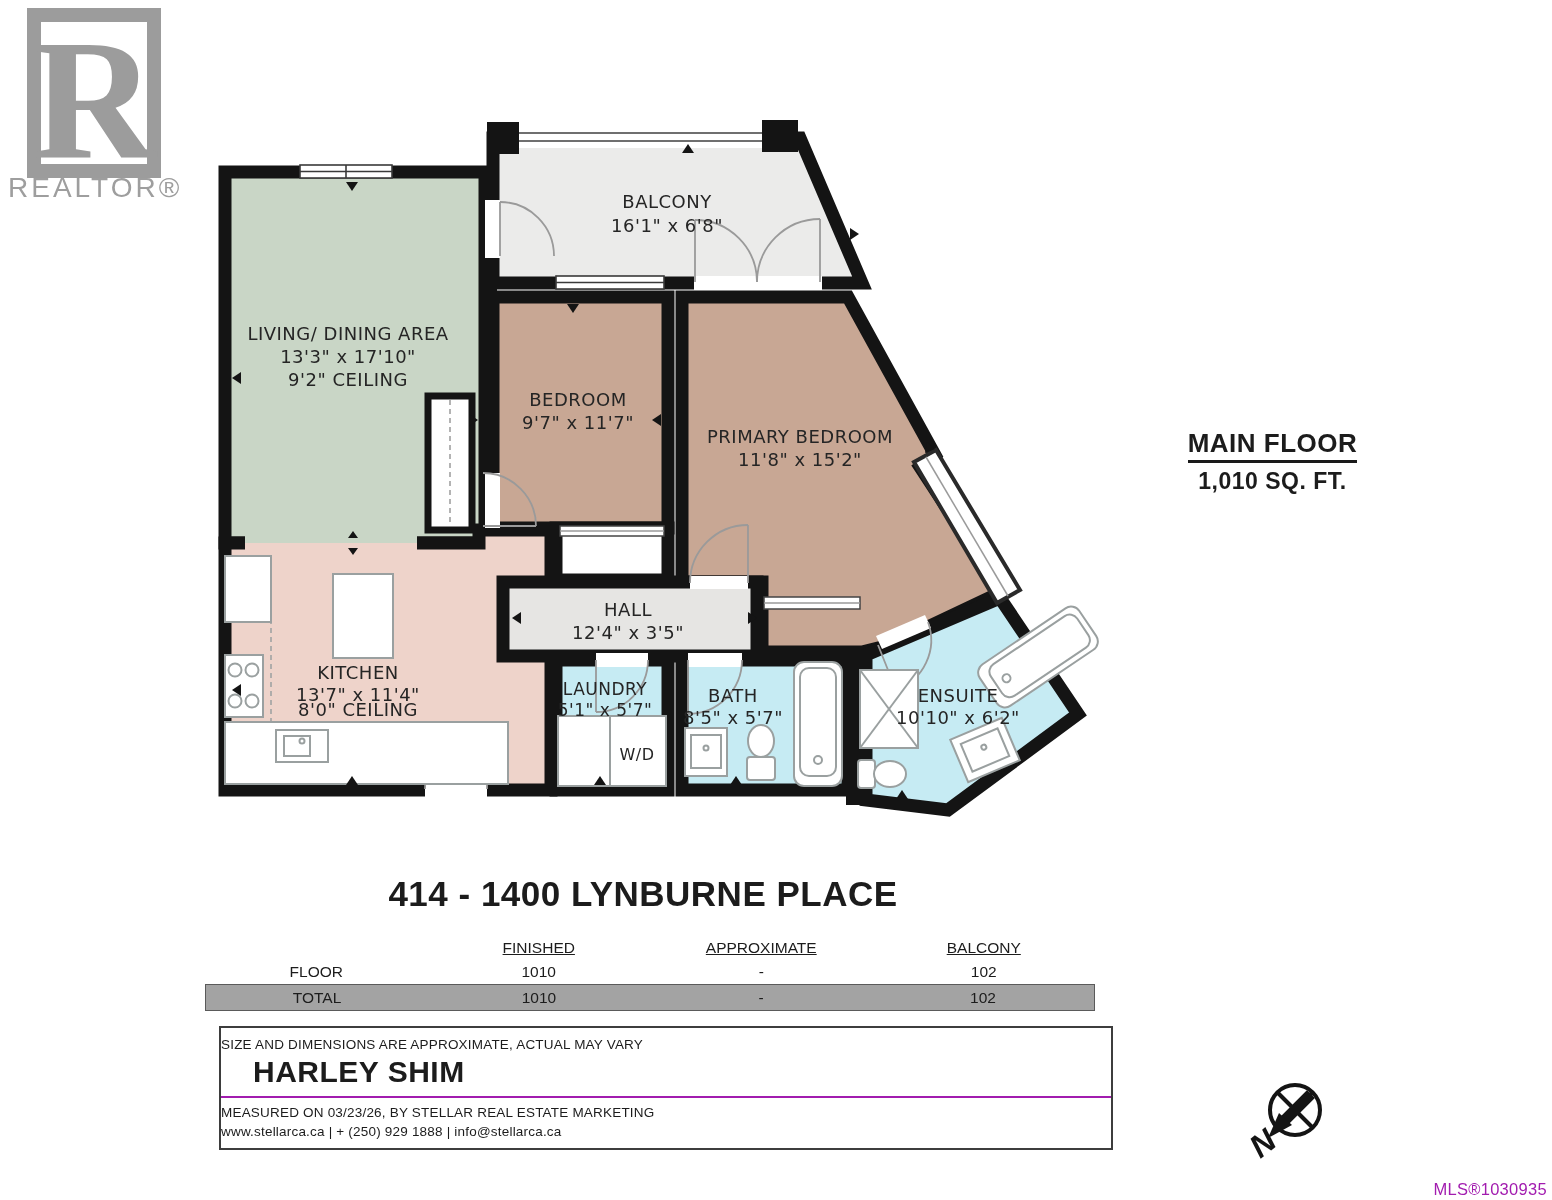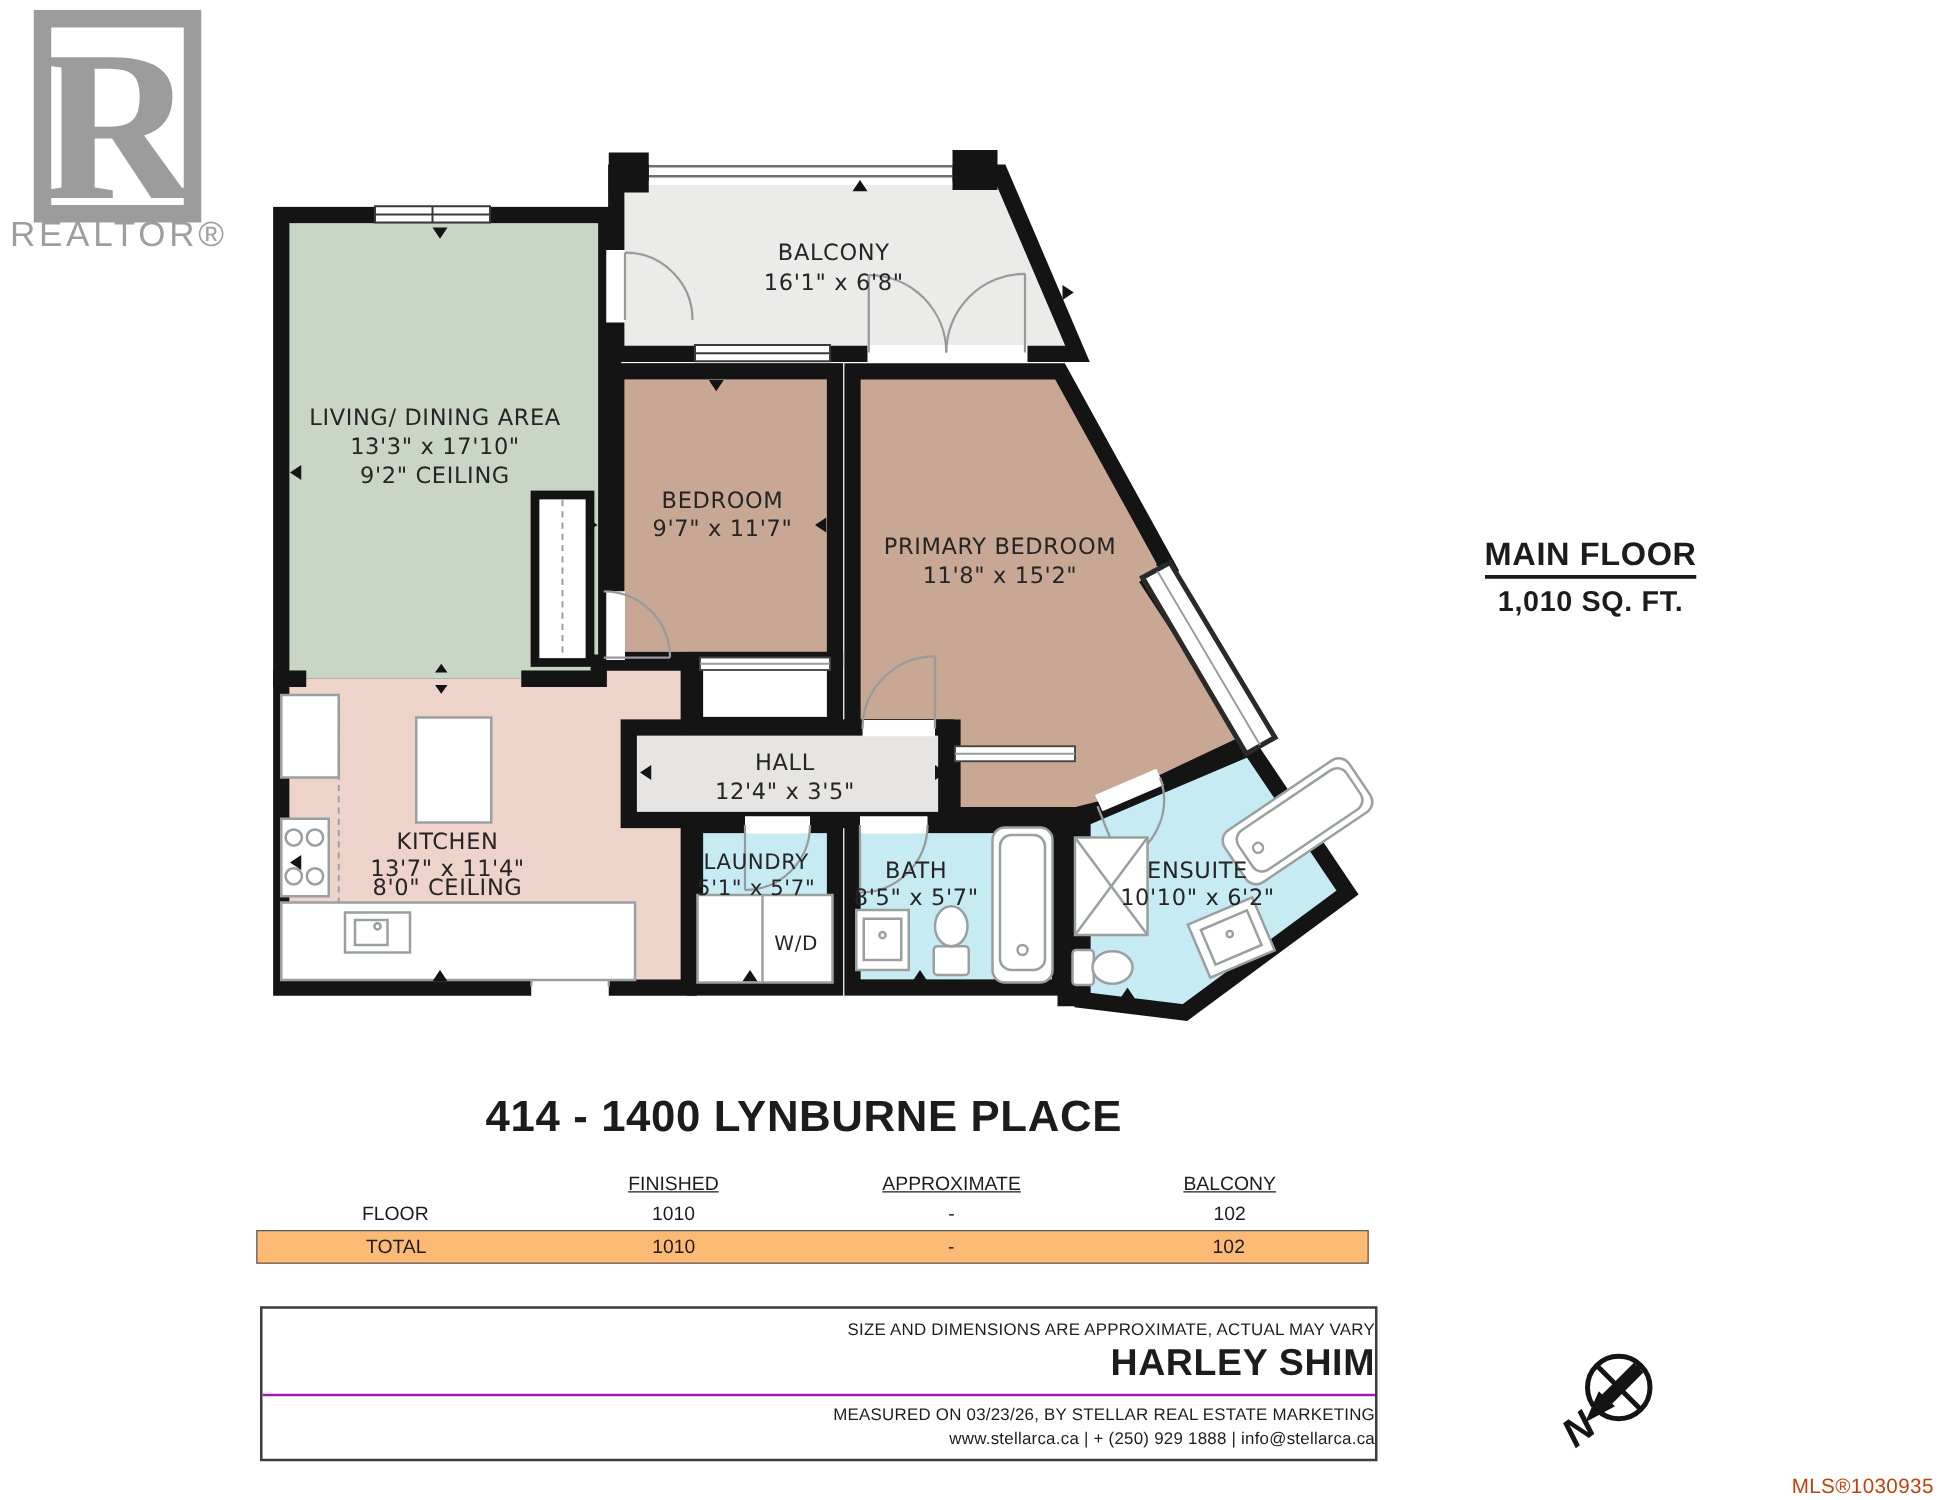--- a/index.html
+++ b/index.html
@@ -15,30 +15,30 @@
   .floor-summary .fs-area{font-size:23px;font-weight:bold;margin-top:5px;letter-spacing:.5px;}
   
   .plan-title{left:198px;top:874px;width:890px;text-align:center;
       font-size:35px;font-weight:bold;letter-spacing:.5px;}
   
   .area-table{left:205px;top:936px;width:890px;font-size:15.5px;}
   .tbl-row{display:grid;grid-template-columns:1fr 1fr 1fr 1fr;align-items:center;}
   .tbl-row div{text-align:center;}
   .tbl-head{height:24px;text-decoration:underline;}
   .tbl-main{height:24px;}
-  .tbl-total{height:25px;background:#fdba74;border:1px solid #5a5a5a;}
-  
-  .disclaimer{left:208px;top:1026px;width:890px;border:2px solid #3d3d3d;text-align:right;margin-top:19px;}
+  .tbl-total{height:25px;background:#a3a3a3;border:1px solid #5a5a5a;}
+  
+  .disclaimer{left:219px;top:1026px;width:890px;border:2px solid #3d3d3d;text-align:left;}
   .disc-top{padding:9px 0 7px 0;}
   .disc-line{font-size:13.5px;letter-spacing:.2px;}
   .disc-line + .disc-line{margin-top:4px;}
   .disc-client{font-size:30px;font-weight:bold;margin-top:3px;letter-spacing:.5px;padding-left:32px;}
   .disc-bottom{border-top:2px solid #a21caf;padding:7px 0 9px 0;}
   
-  .mls{right:5px;top:1180px;font-size:16.5px;color:#c2410c;letter-spacing:.3px;}
+  .mls{right:5px;top:1180px;font-size:16.5px;color:#a21caf;letter-spacing:.3px;}
 </style>
 </head>
 <body>
 
 <div id="page">
 
 <svg id="plan-svg" width="1552" height="1200" viewBox="0 0 1552 1200">
 
   <g>
     <rect x="27" y="8" width="134" height="170" fill="#9c9c9c"></rect>

